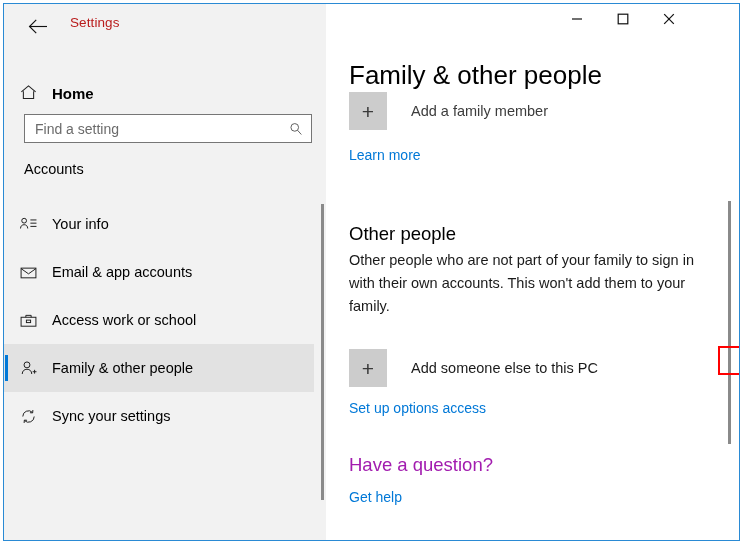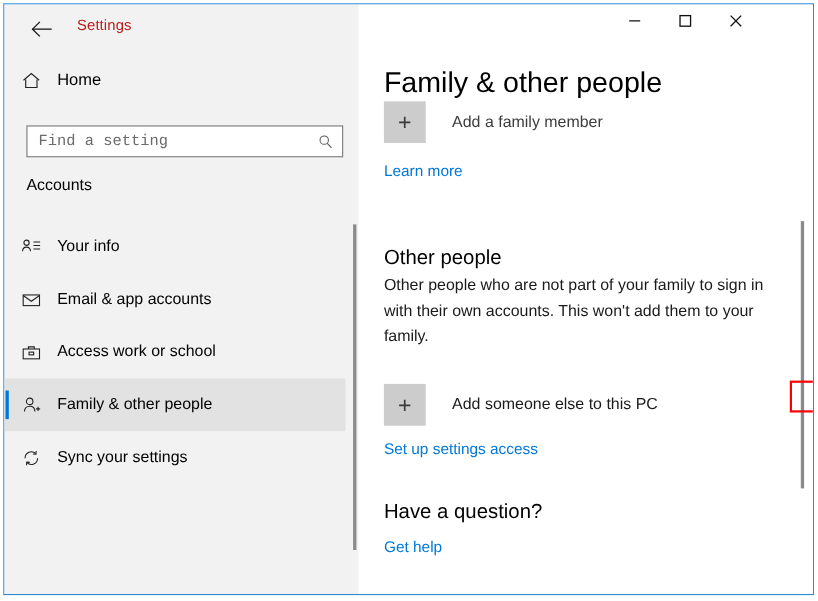--- a/index.html
+++ b/index.html
@@ -71,42 +71,42 @@
     left: 0; top: 0;
     width: 322px;
     height: 100%;
     background: #f2f2f2;
     overflow: hidden;
   }
   #home-row {
     position: absolute;
     left: 0; top: 60px;
     width: 300px; height: 38px;
-    display: flex; align-items: flex-start;
+    display: flex; align-items: flex-end; font-weight: bold;
   }
   #home-row .nav-icon { width: 48px; display:flex; justify-content:center; }
   #home-label {
     font-size: 15px;
     color: #000;
   }
   #search-box {
     position: absolute;
     left: 20px; top: 110px;
     width: 288px; height: 29px;
     box-sizing: border-box;
     border: 1px solid #767676;
     background: #ffffff;
     display: flex;
     align-items: center;
   }
   #search-input {
     border: 0;
     outline: none;
     background: transparent;
-    font-family: Liberation Mono, monospace;
+    font-family: Liberation Sans, sans-serif;
     font-size: 14px;
     color: #111;
     padding: 0 8px 0 10px;
     flex: 1;
     height: 100%;
   }
   #search-input::placeholder { color: #6b6b6b; opacity: 1; }
   #search-icon { width: 30px; display:flex; align-items:center; justify-content:center; }
 
   #category-title {
@@ -246,21 +246,21 @@
   }
   #assigned-access-link {
     position: absolute;
     left: 23px; top: 396px;
   }
 
   #question-heading {
     position: absolute;
     left: 23px; top: 450px;
     font-size: 18.5px;
-    color: #000000;
+    color: #a21caf;
   }
   #get-help-link {
     position: absolute;
     left: 23px; top: 485px;
   }
 
   #content-scroll-thumb {
     position: absolute;
     right: 8px;
     top: 197px;
@@ -394,21 +394,21 @@
 
     <div id="other-people-desc">Other people who are not part of your family to sign in with their own accounts. This won't add them to your family.</div>
 
     <div id="add-someone-row">
       <span class="plus-tile">
         <span class="glyph">+</span>
       </span>
       <span id="add-someone-label">Add someone else to this PC</span>
     </div>
 
-    <div id="assigned-access-link" class="link">Set up settings access</div>
+    <div id="assigned-access-link" class="link">Set up options access</div>
 
     <div id="question-heading">Have a question?</div>
 
     <div id="get-help-link" class="link">Get help</div>
 
     <div id="content-scroll-thumb"></div>
 
     <div id="annotation-highlight"></div>
   </div>
 

